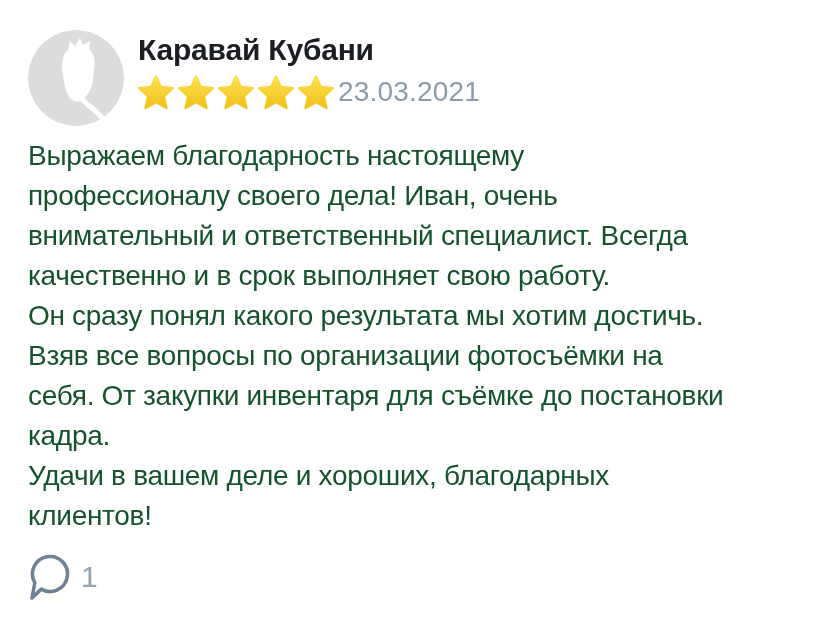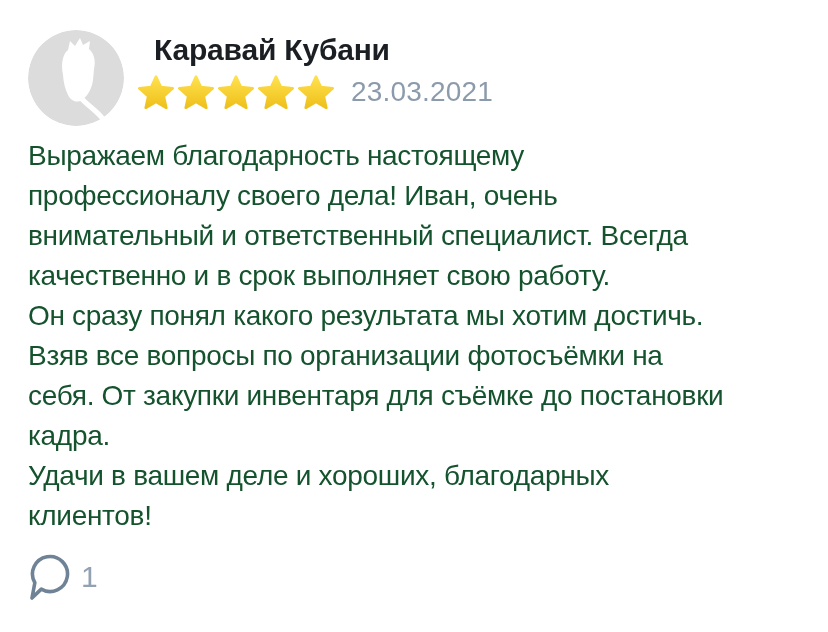--- a/index.html
+++ b/index.html
@@ -22,31 +22,30 @@
     overflow: hidden;
     flex: 0 0 auto;
   }
   .header-info { margin-left: 14px; padding-top: 3px; }
   .author-name {
     font-size: 30px;
     font-weight: bold;
     line-height: 34px;
     color: #1b1e22;
     letter-spacing: -0.2px;
-    margin-left: 16px;
   }
   .rating-row {
     display: flex;
     align-items: center;
     margin-top: 8px;
   }
   .stars { display: flex; align-items: center; }
   .stars svg { display: block; margin-right: 4px; }
   .review-date {
-    margin-left: 13px;
+    margin-left: 0;
     font-size: 28px;
     color: #8c9bab;
     letter-spacing: 0.2px;
     line-height: 34px;
   }
 
   
   .review-text {
     margin: 10px 0 0 28px;
     font-size: 28px;

